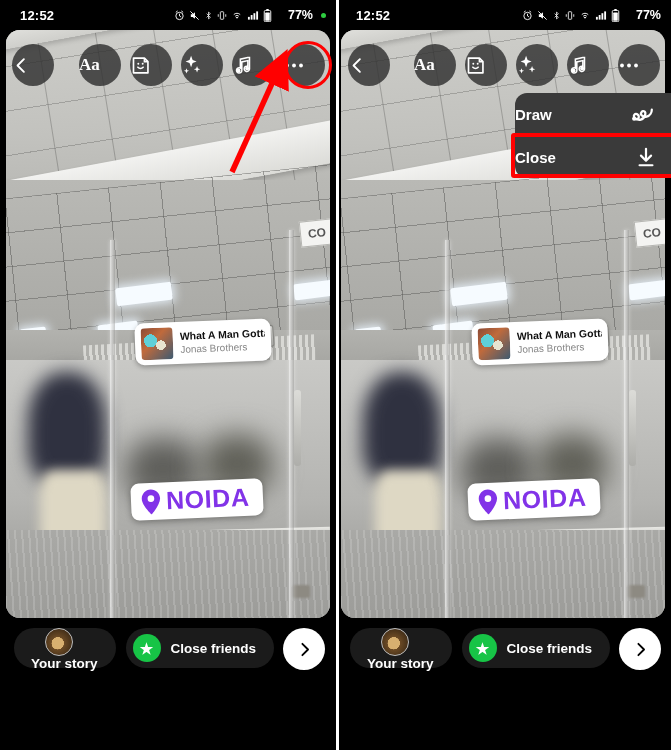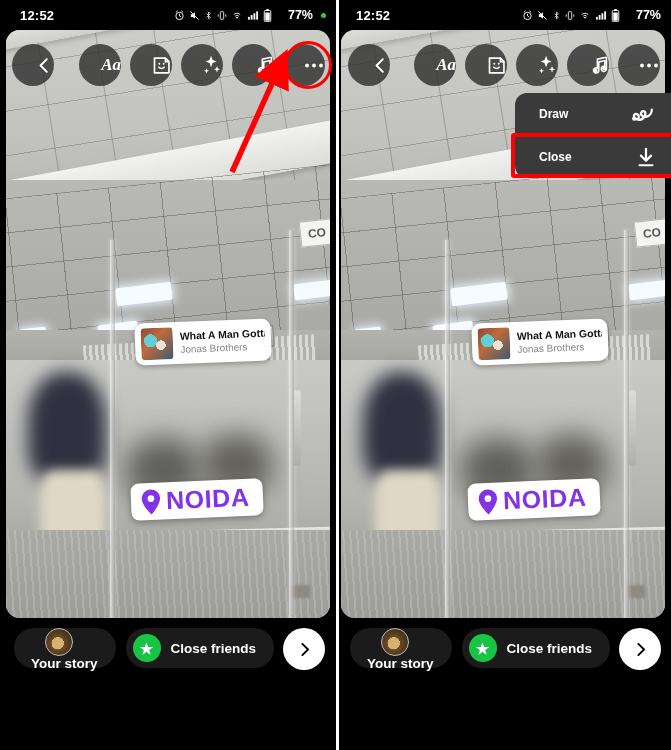--- a/index.html
+++ b/index.html
@@ -188,22 +188,22 @@
 
   
   .toolbar {
     position:absolute; left:0; top:38px; width:100%; height:54px;
     display:flex; align-items:center;
     z-index:30;
   }
   .tb-btn {
     width:42px; height:42px; border-radius:50%;
     background: rgba(48,48,48,.82);
-    display:flex; align-items:center; justify-content:flex-end;
-    color:#fff; flex:0 0 auto;font-style:italic;
+    display:flex; align-items:center; justify-content:flex-start;
+    color:#fff; flex:0 0 auto;
   }
   .tb-back { margin-left:12px; }
   .tb-right-group {
     margin-left:auto; margin-right:11px;
     display:flex; align-items:center; gap:9px;
   }
   .tb-aa { font-size:17px; font-weight:bold; font-family:"Liberation Serif", serif; }
 
   
   .music-sticker {
@@ -282,22 +282,22 @@
   .menu {
     position:absolute; left:179px; top:93px;
     width:156px;
     background:#3a3a3a;
     border-radius:12px 0 0 12px;
     z-index:45;
     overflow:visible;
   }
   .menu-item {
     height:42px; display:flex; align-items:center;
-    padding:0 14px 0 24px;
-    color:#fff; font-size:12px; font-weight:bold;
+    padding:0 14px 0 0;
+    color:#fff; font-size:15px; font-weight:bold;
   }
   .menu-item.first { border-radius:12px 0 0 0; }
   .menu-item .mi-label { flex:1 1 auto; }
   .menu-item .mi-icon { flex:0 0 auto; display:flex; align-items:center; }
   .menu-sep { height:1px; background:rgba(255,255,255,.10); margin:0 0 0 0; }
 
   
   .red-box {
     position:absolute; left:175px; top:133px;
     width:166px; height:45px;

